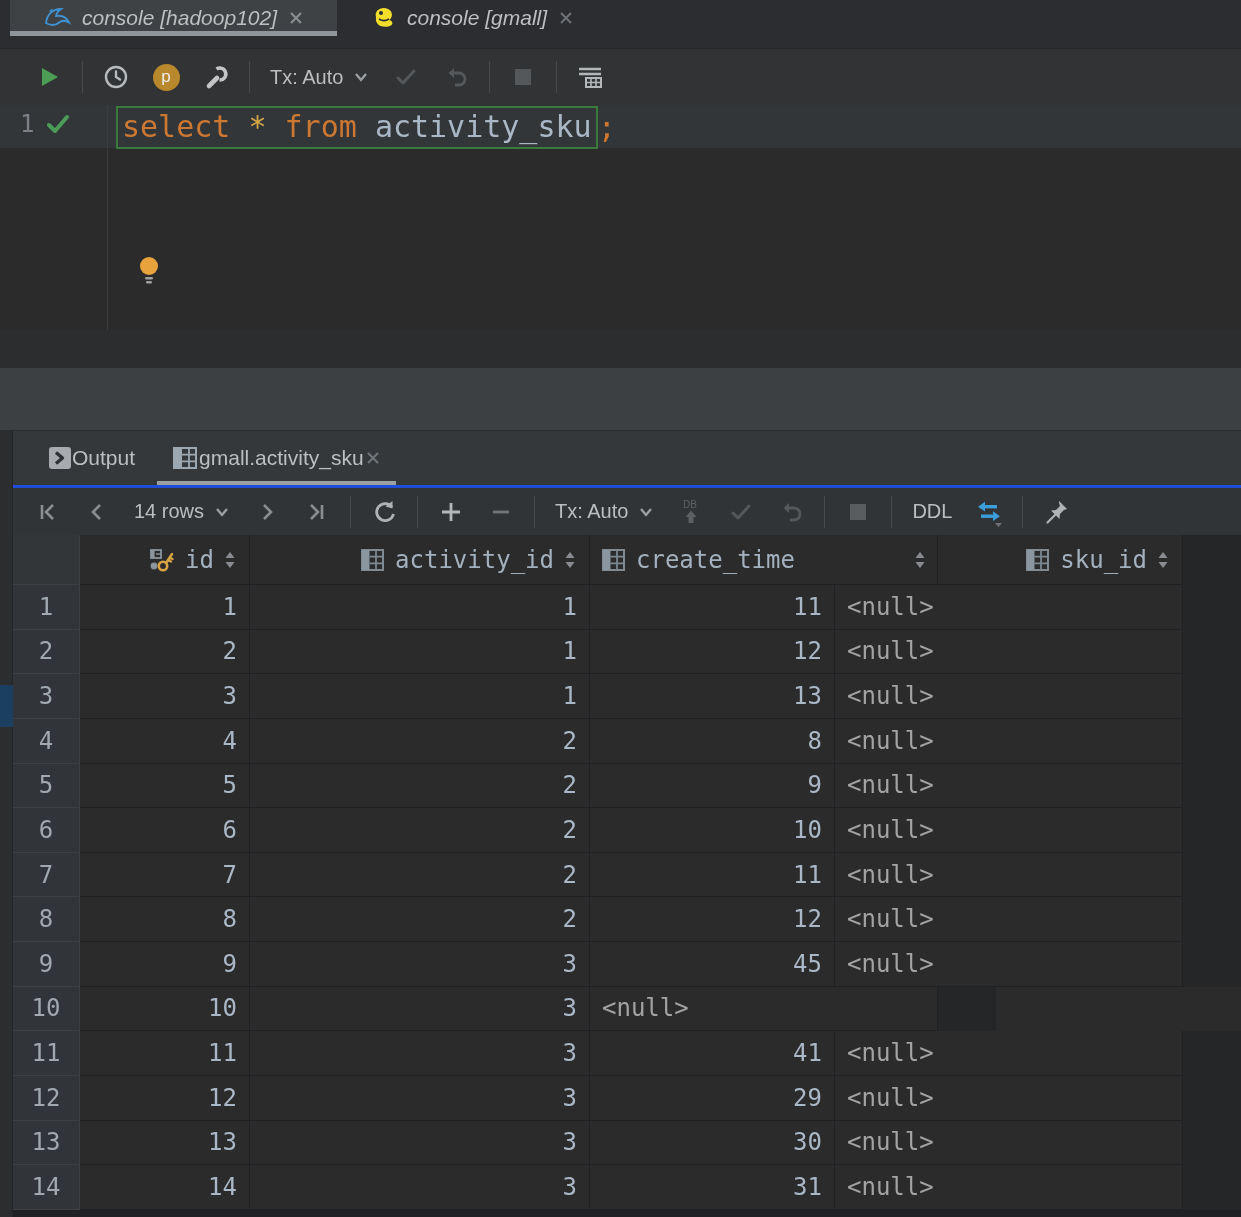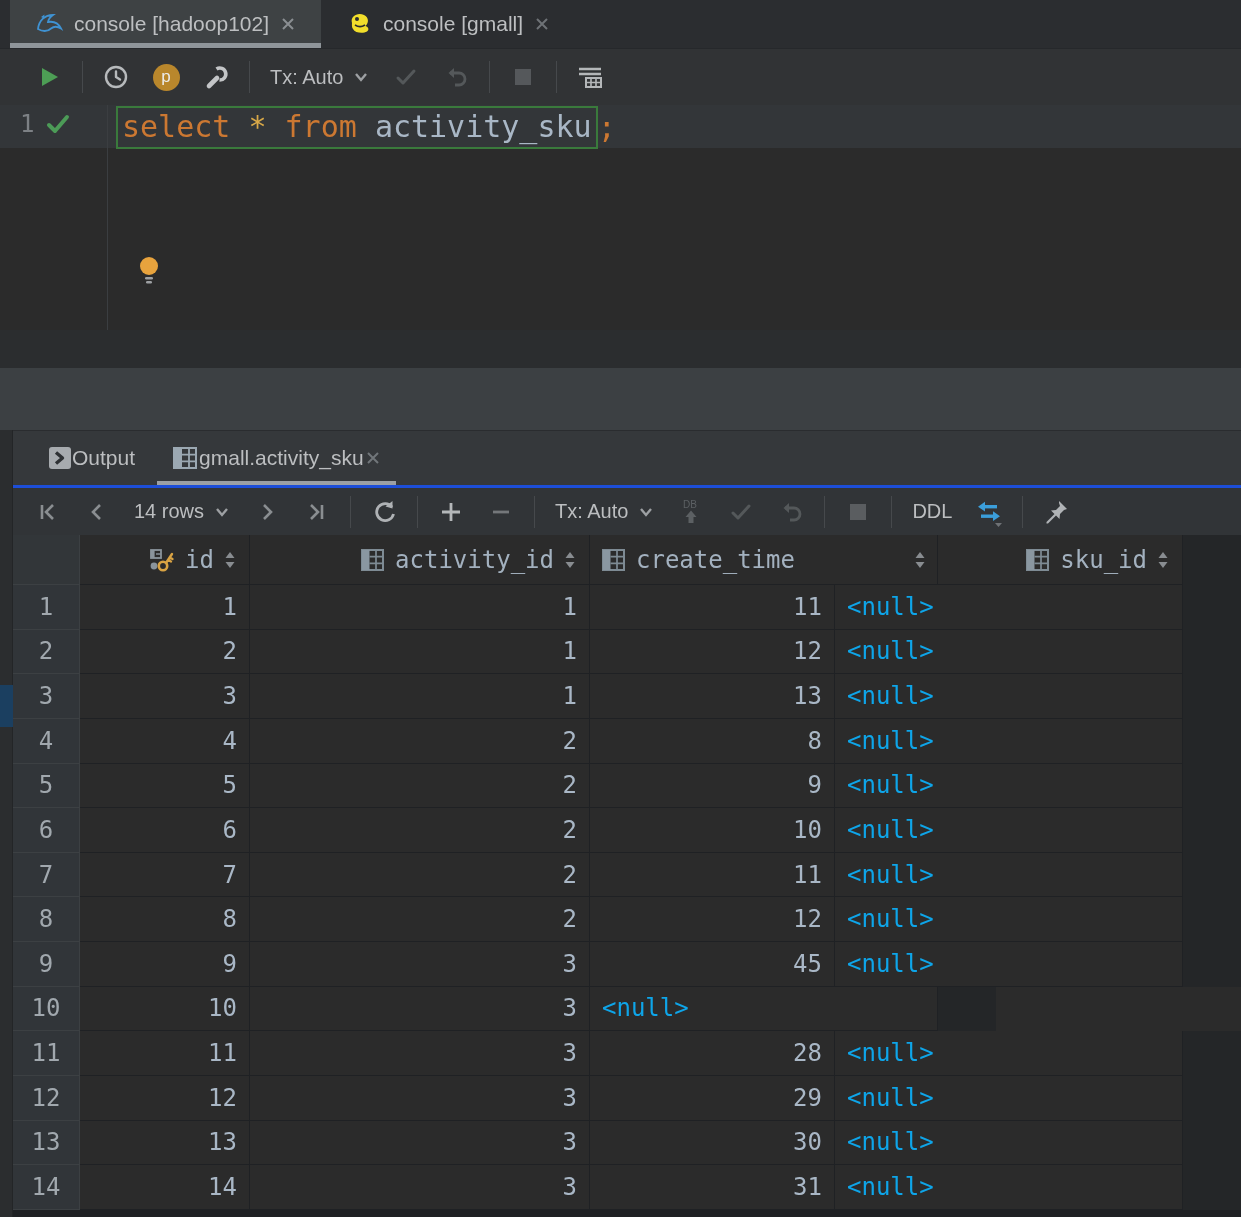--- a/index.html
+++ b/index.html
@@ -7,21 +7,21 @@
   body{
     width:1241px;height:1217px;position:relative;overflow:hidden;
     background:#2B2B2B;font-family:"Liberation Sans","DejaVu Sans",sans-serif;
     -webkit-font-smoothing:antialiased;
   }
   .abs{position:absolute;}
   svg{display:block;}
 
   
   #editor-tabbar{top:0;left:0;right:0;height:48px;background:#2B2D30;}
-  .etab{height:48px;display:flex;align-items:center;gap:10px;padding:0 24px;position:relative;}
+  .etab{height:36px;display:flex;align-items:center;gap:10px;padding:0 32px;position:relative;font-style:italic;}
   .etab .lbl{font-size:21px;color:#BDBFC1;white-space:nowrap;}
   .etab.active{background:#3E4244;}
   .etab.active::after{content:"";position:absolute;left:0;right:0;bottom:0;height:5px;background:#8F959A;}
   #tabs-row{display:flex;align-items:stretch;height:48px;padding-left:10px;}
 
   
   #editor-toolbar{top:48px;left:0;right:0;height:57px;background:#313335;border-top:1px solid #26282B;box-sizing:border-box;display:flex;align-items:center;padding-left:24px;}
   .tbtn{width:50px;height:46px;display:flex;align-items:center;justify-content:center;}
   .tsep{width:1px;height:32px;background:#46494C;margin:0 8px;}
   .tx{display:flex;align-items:center;gap:10px;padding:0 12px;}
@@ -68,21 +68,21 @@
   .hcell{box-sizing:border-box;background:#2B2B2B;border-right:1px solid #1F2124;border-bottom:1px solid #1F2124;display:flex;align-items:center;color:#A3B1BF;font-size:24px;gap:9px;}
   .hcell.right{justify-content:flex-end;padding-right:12px;}
   .hcell.spread{justify-content:flex-start;padding-left:10px;padding-right:10px;}
   .hcell .grow{flex:1;}
   .gh{background:#323639;border-right:1px solid #3C4043;border-bottom:1px solid #3C4043;}
   .trow{display:flex;height:44.64px;}
   .gcell{box-sizing:border-box;width:67px;background:#313539;border-right:1px solid #3C4043;border-bottom:1px solid #3C4043;display:flex;align-items:center;justify-content:center;color:#A1A8AE;font-size:24px;}
   .cell{box-sizing:border-box;background:#2B2B2B;border-right:1px solid #1F2124;border-bottom:1px solid #1F2124;display:flex;align-items:center;color:#A9B7C6;font-size:24px;}
   .cell.num{justify-content:flex-end;padding-right:12px;}
   .cell.text{justify-content:flex-start;padding-left:12px;}
-  .cell .nullv,.cell.nullv{color:#0ea5e9;}
+  .cell .nullv,.cell.nullv{color:#a3a3a3;}
   .w-id{width:170px;}
   .w-act{width:340px;}
   .w-sku{width:245px;}
   .w-cre{width:348px;}
   .w-fill{width:58px;background:#242628;border-right:none;border-bottom:none;}
   .ghead{width:67px;}
   #bottom-strip{top:1210px;left:13px;right:0;height:7px;background:#1F2124;}
 </style>
 </head>
 <body>
@@ -493,21 +493,21 @@
         <div class="gcell">10</div>
         <div class="cell w-id num">10</div>
         <div class="cell w-act num">3</div>
         <div class="cell w-cre text nullv">&lt;null&gt;</div>
         <div class="cell w-fill"></div>
       </div>
       <div class="trow">
         <div class="gcell">11</div>
         <div class="cell w-id num">11</div>
         <div class="cell w-act num">3</div>
-        <div class="cell w-sku num">28</div>
+        <div class="cell w-sku num">41</div>
         <div class="cell w-cre text nullv">&lt;null&gt;</div>
         <div class="cell w-fill"></div>
       </div>
       <div class="trow">
         <div class="gcell">12</div>
         <div class="cell w-id num">12</div>
         <div class="cell w-act num">3</div>
         <div class="cell w-sku num">29</div>
         <div class="cell w-cre text nullv">&lt;null&gt;</div>
         <div class="cell w-fill"></div>

